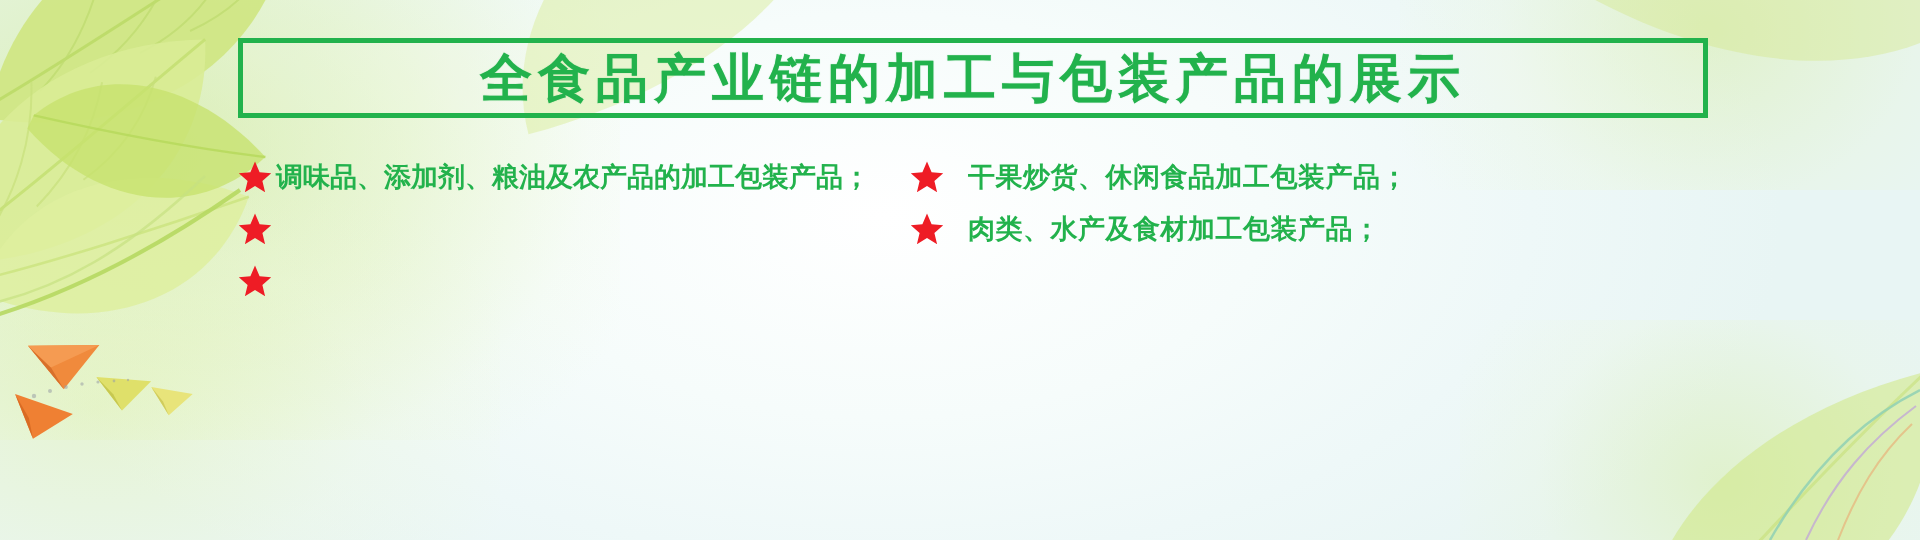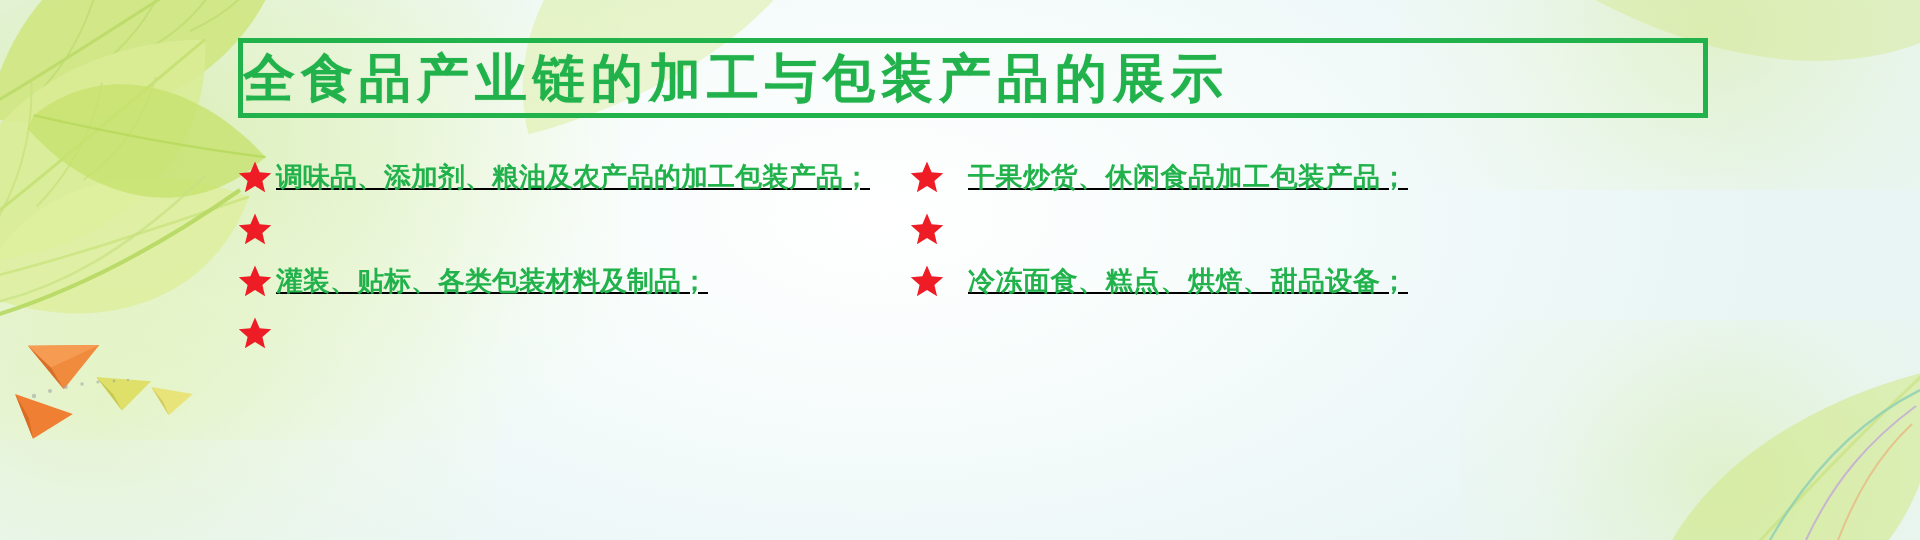--- a/index.html
+++ b/index.html
@@ -66,21 +66,21 @@
     position: absolute;
     left: 238px;
     top: 38px;
     width: 1470px;
     height: 80px;
     box-sizing: border-box;
     border: 5px solid #22b24c;
     background: rgba(255,255,255,0.10);
     display: flex;
     align-items: center;
-    justify-content: flex-start;
+    justify-content: center;
   }
   #title-text {
     font-family: "DejaVu Sans", "Liberation Sans", sans-serif;
     font-size: 52px;
     font-weight: 700;
     color: #22b24c;
     letter-spacing: 6px;
     line-height: 1;
     white-space: nowrap;
     text-shadow: 0 0 1px rgba(34,178,76,0.55);
@@ -88,31 +88,31 @@
 
   
   #lists {
     position: absolute;
     left: 238px;
     top: 150px;
     width: 1480px;
     display: flex;
   }
   .column { display: flex; flex-direction: column; }
-  #col-left  { width: 672px; text-decoration: underline; }
+  #col-left  { width: 672px; }
   #col-right { width: 700px; }
 
   .bullet-row {
     display: flex;
     align-items: center;
     height: 52px;
     margin-bottom: 0px;
   }
   #col-left .bullet-row  { height: 52px; }
-  #col-right .bullet-row { height: 52px; margin-bottom: 0px; text-decoration: underline; }
+  #col-right .bullet-row { height: 52px; margin-bottom: 0px; }
 
   .star {
     flex: 0 0 auto;
     width: 34px;
     height: 34px;
     margin-right: 4px;
     position: relative;
     top: 1px;
   }
   #col-right .star { margin-right: 24px; }
@@ -269,28 +269,20 @@
       </div>
 
       <div class="bullet-row">
         <span class="star">
           <svg viewBox="0 0 34 34">
               <polygon points="17,1.5 21.6,12.3 33.2,13.2 24.4,20.9 27.1,32.3 17,26.1 6.9,32.3 9.6,20.9 0.8,13.2 12.4,12.3" fill="#ee1c25"></polygon>
             </svg>
         </span>
       </div>
 
-      <div class="bullet-row">
-        <span class="star">
-          <svg viewBox="0 0 34 34">
-              <polygon points="17,1.5 21.6,12.3 33.2,13.2 24.4,20.9 27.1,32.3 17,26.1 6.9,32.3 9.6,20.9 0.8,13.2 12.4,12.3" fill="#ee1c25"></polygon>
-            </svg>
-        </span>
-        <span class="bullet-text">灌装、贴标、各类包装材料及制品；</span>
-      </div>
 
       <div class="bullet-row">
         <span class="star">
           <svg viewBox="0 0 34 34">
               <polygon points="17,1.5 21.6,12.3 33.2,13.2 24.4,20.9 27.1,32.3 17,26.1 6.9,32.3 9.6,20.9 0.8,13.2 12.4,12.3" fill="#ee1c25"></polygon>
             </svg>
         </span>
       </div>
 
     </div>
@@ -305,28 +297,21 @@
         </span>
         <span class="bullet-text">干果炒货、休闲食品加工包装产品；</span>
       </div>
 
       <div class="bullet-row">
         <span class="star">
           <svg viewBox="0 0 34 34">
               <polygon points="17,1.5 21.6,12.3 33.2,13.2 24.4,20.9 27.1,32.3 17,26.1 6.9,32.3 9.6,20.9 0.8,13.2 12.4,12.3" fill="#ee1c25"></polygon>
             </svg>
         </span>
-      </div>
-
-      <div class="bullet-row">
-        <span class="star">
-          <svg viewBox="0 0 34 34">
-              <polygon points="17,1.5 21.6,12.3 33.2,13.2 24.4,20.9 27.1,32.3 17,26.1 6.9,32.3 9.6,20.9 0.8,13.2 12.4,12.3" fill="#ee1c25"></polygon>
-            </svg>
-        </span>
-        <span class="bullet-text">冷冻面食、糕点、烘焙、甜品设备；</span>
-      </div>
+        <span class="bullet-text">肉类、水产及食材加工包装产品；</span>
+      </div>
+
 
     </div>
 
   </div>
 
 </div>
 
 </body></html>

